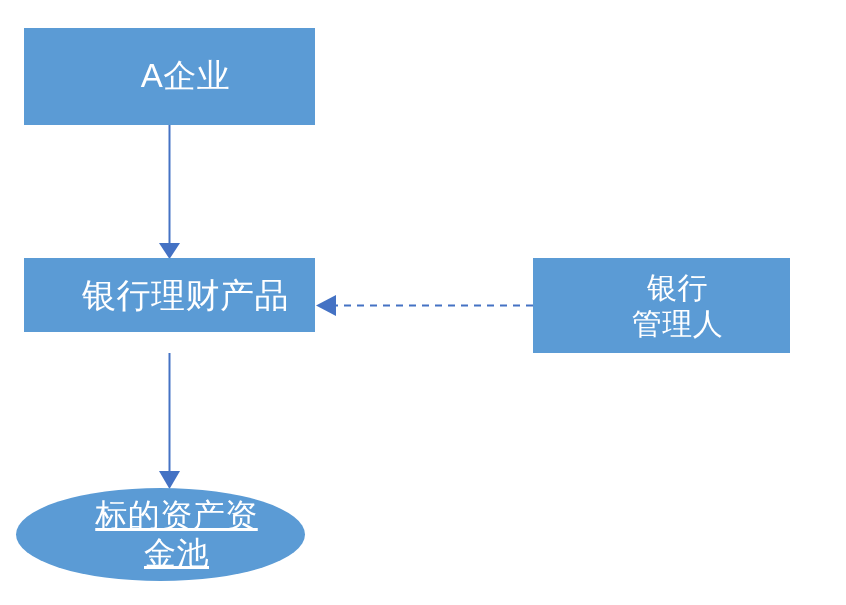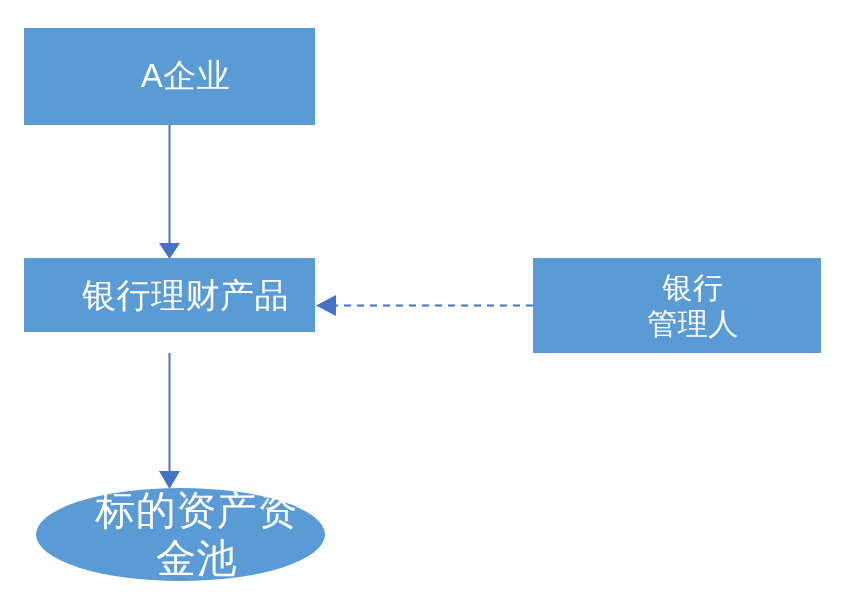--- a/index.html
+++ b/index.html
@@ -46,31 +46,32 @@
   #node-product {
     left: 24px;
     top: 258px;
     width: 291px;
     height: 74px;
     font-size: 34px;
   }
   #node-manager {
     left: 533px;
     top: 258px;
-    width: 288px;
+    width: 257px;
     height: 95px;
     font-size: 30px;
   }
   #node-pool {
-    left: 36px;
+    left: 16px;
     top: 488px;
     width: 289px;
     height: 93px;
     border-radius: 50%;
-    font-size: 40px;
+    font-size: 32px;
+    text-decoration: underline;
   }
   #connectors {
     position: absolute;
     left: 0;
     top: 0;
     width: 846px;
     height: 605px;
     pointer-events: none;
   }
 </style>

